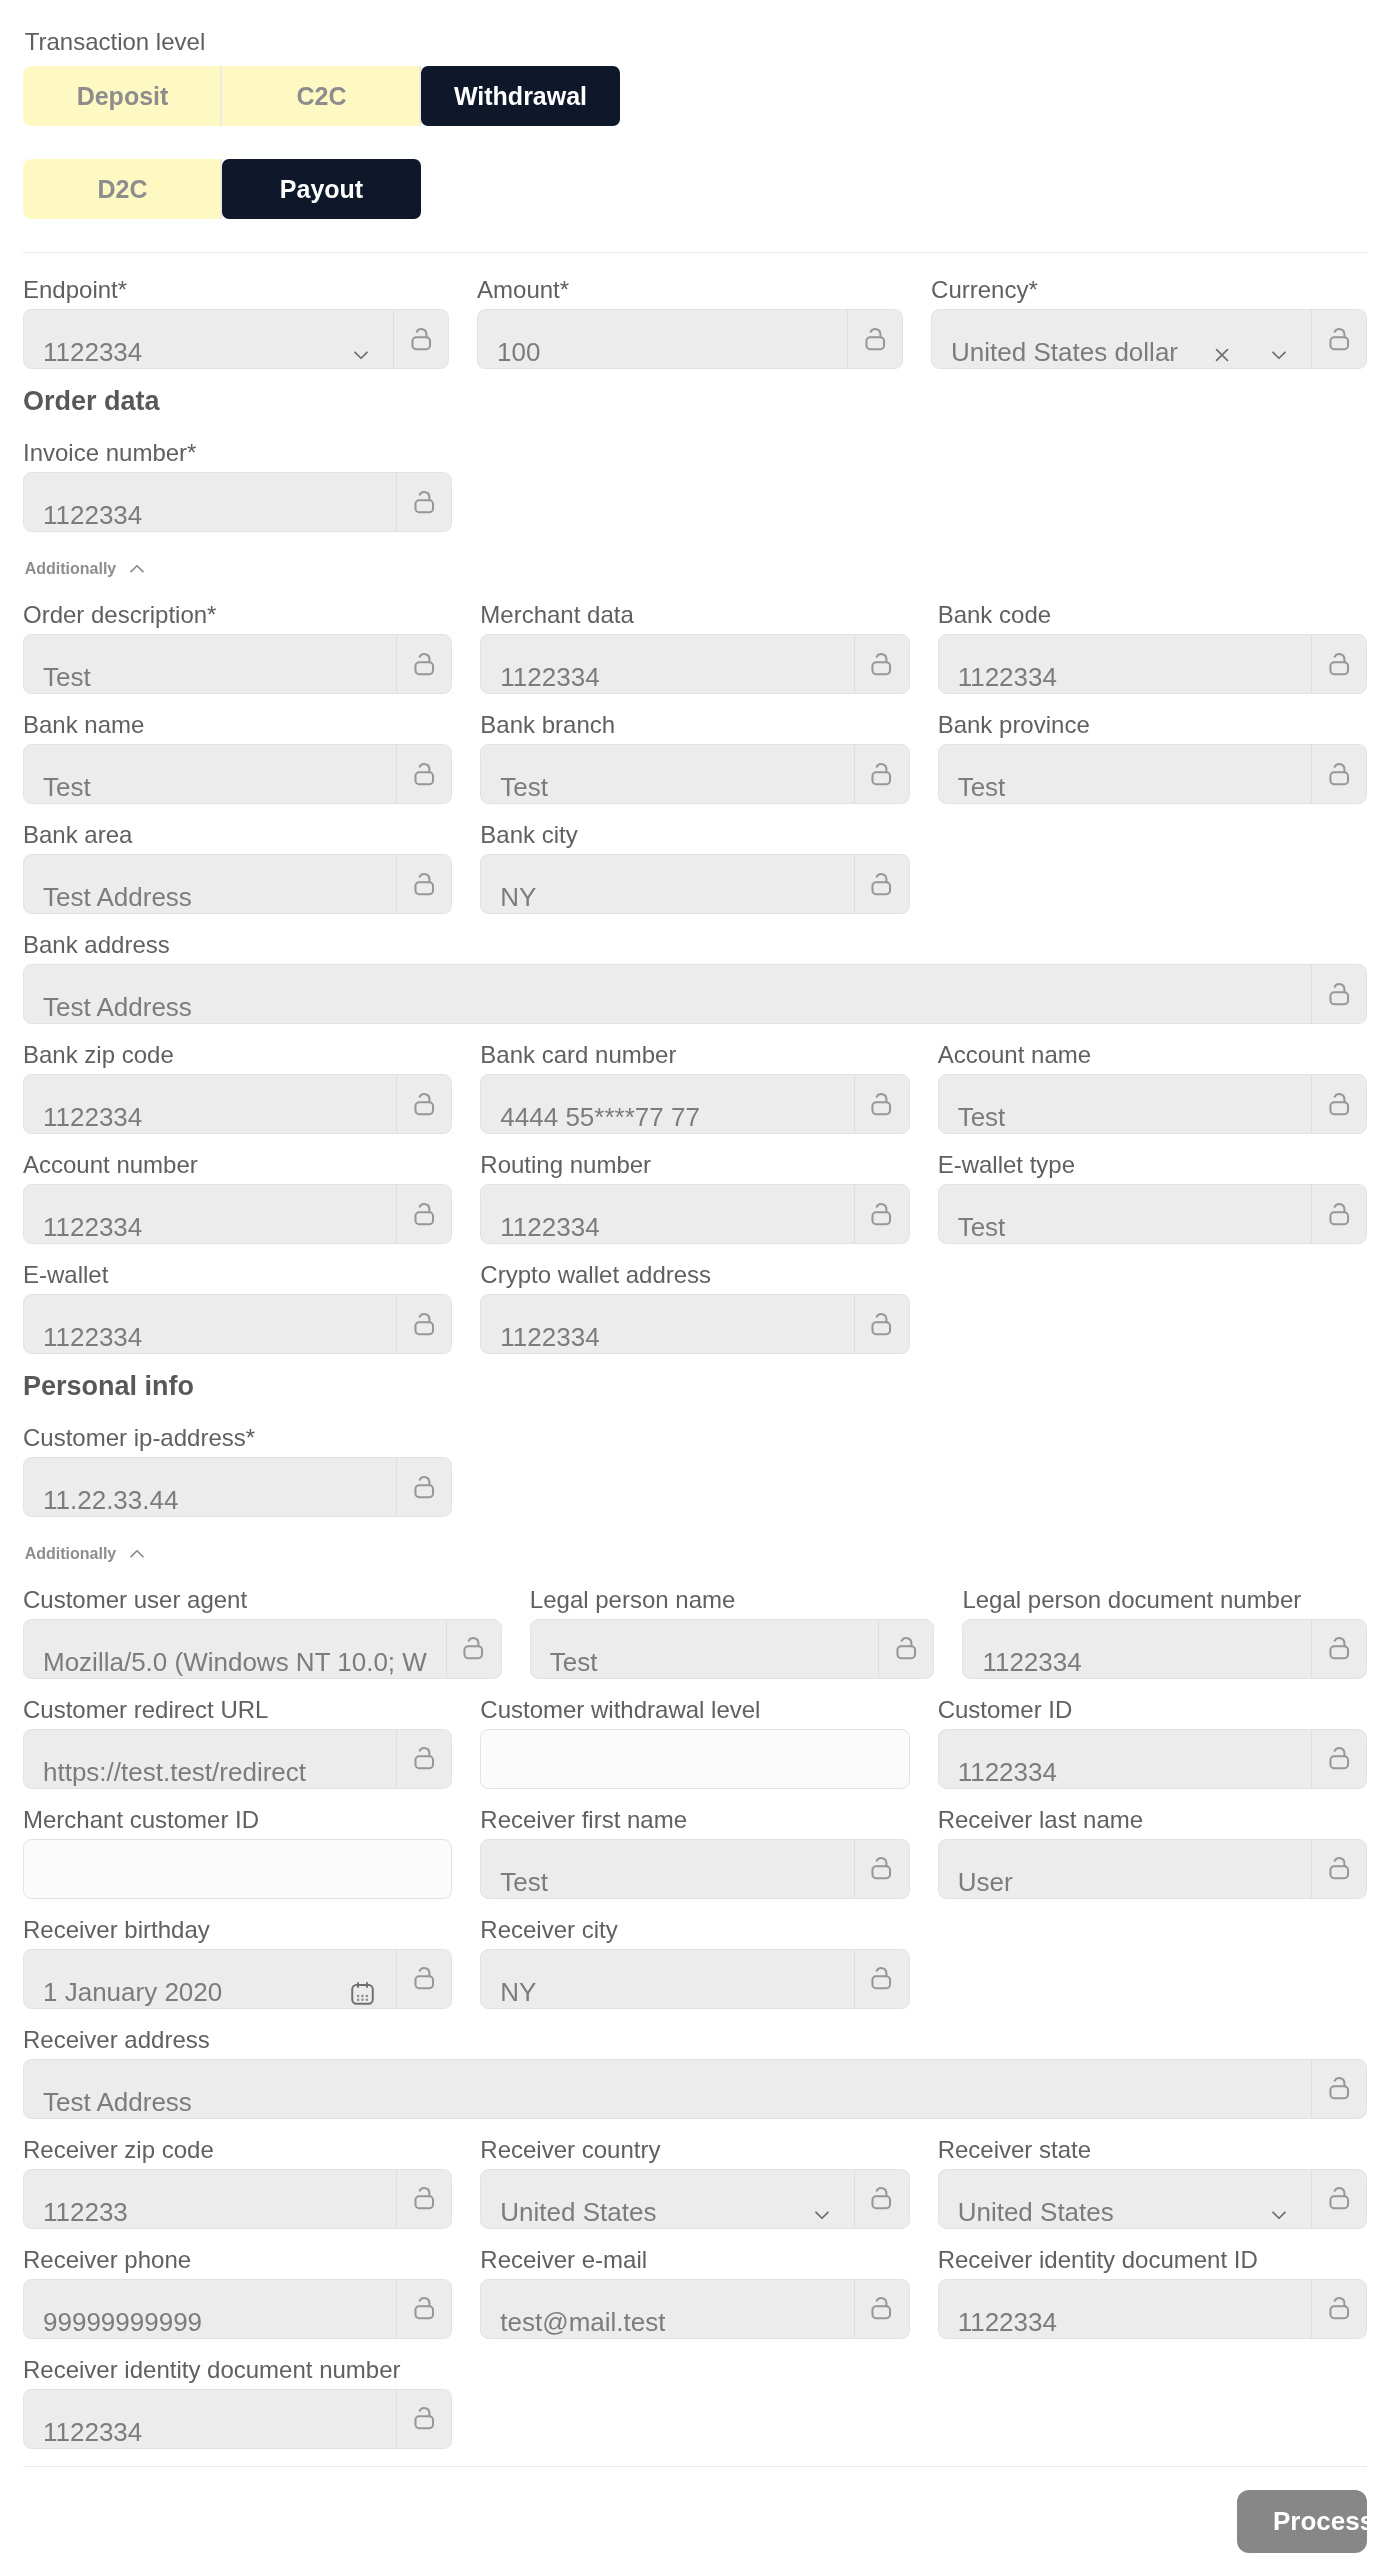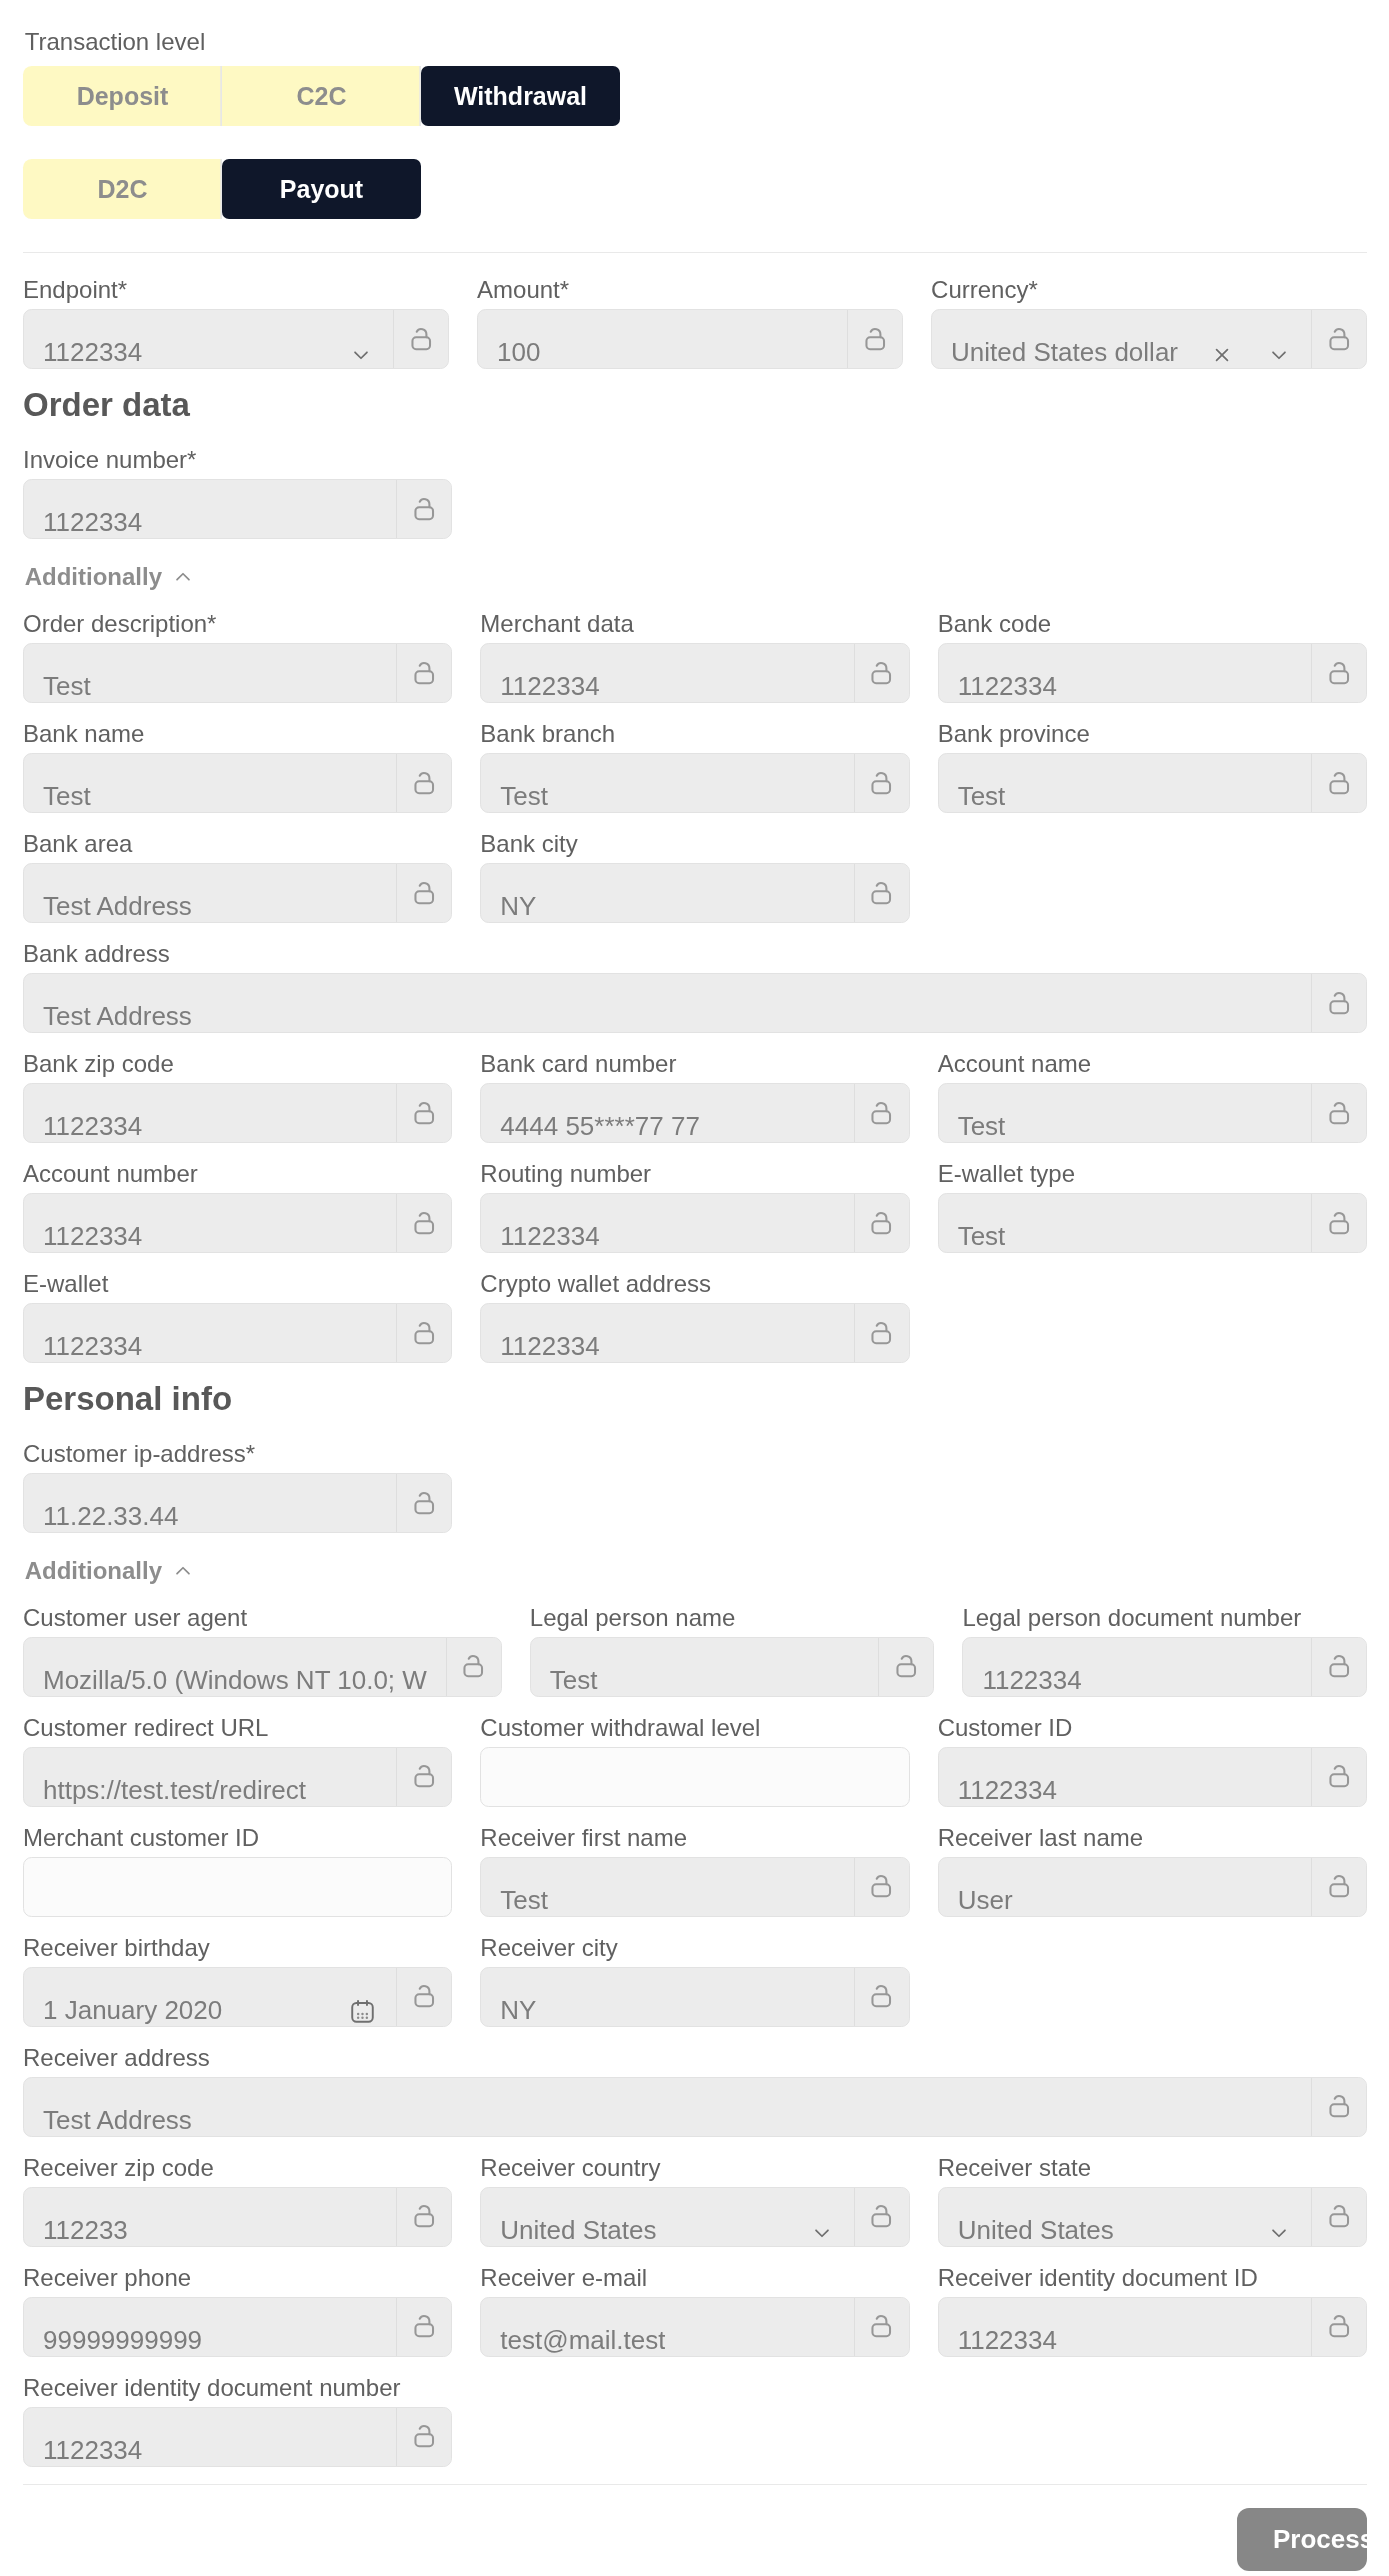--- a/index.html
+++ b/index.html
@@ -19,26 +19,26 @@
     background: #fef9c3; color: #8d8d8d;
     font-weight: 700; font-size: 25px; cursor: pointer;
     box-shadow: inset -1.7px 0 0 #e7e7e7;
   }
   .tbtn:first-child { border-radius: 8.6px 0 0 8.6px; }
   .tbtn:last-child { box-shadow: none; border-radius: 0 8.6px 8.6px 0; }
   .tbtn.active { background: #0f172a; color: #ffffff; border-radius: 7px; box-shadow: none; }
 
   .hr-line { border: none; border-top: 1.7px solid #e9e9e9; margin: 0 0 23px; }
 
-  .heading { font-size: 33px; font-weight: 700; color: #585858; margin: 12px 0 22px; }
+  .heading { font-size: 27px; font-weight: 700; color: #585858; margin: 12px 0 22px; }
 
   .toggle {
     display: inline-flex; align-items: center; gap: 8px;
     margin: 6.8px 0 19px 1.7px; color: #8d8d8d;
-    font-weight: 700; font-size: 24px; cursor: pointer;
+    font-weight: 700; font-size: 16px; cursor: pointer;
   }
 
   .frow {
     display: grid; grid-template-columns: repeat(3, 1fr);
     column-gap: 28px; margin-bottom: 17px;
   }
   .fblock.full { grid-column: 1 / -1; }
   .flabel { font-size: 24px; line-height: 27px; color: #606060; margin-bottom: 6px; }
 
   .control {

